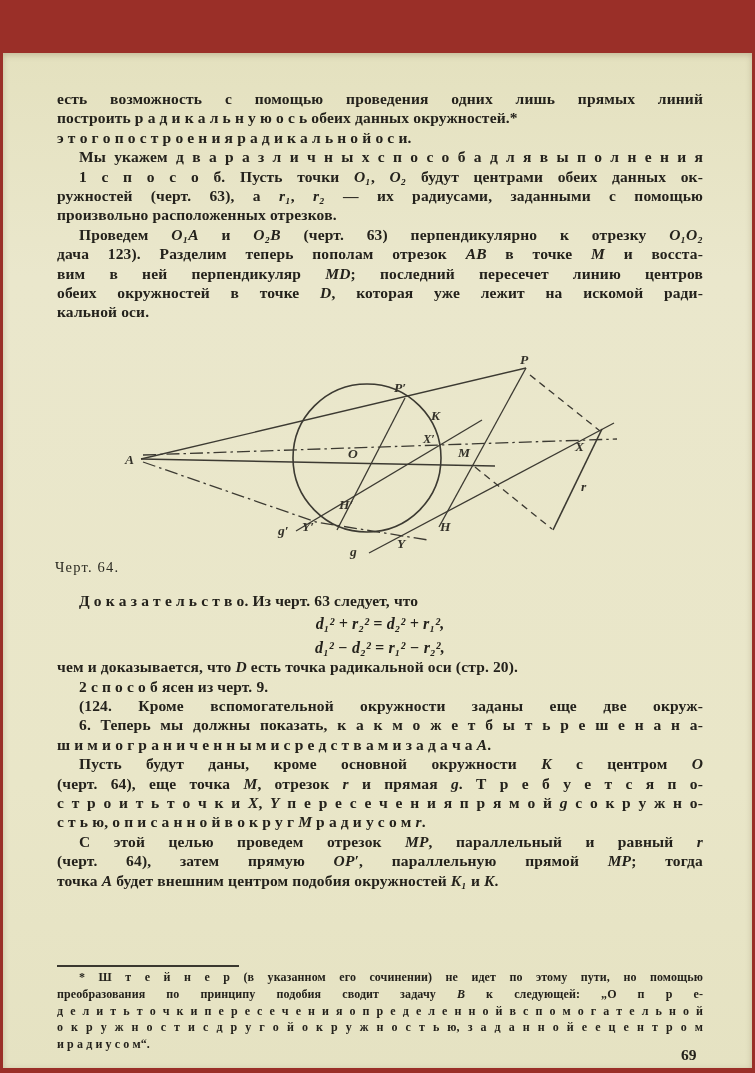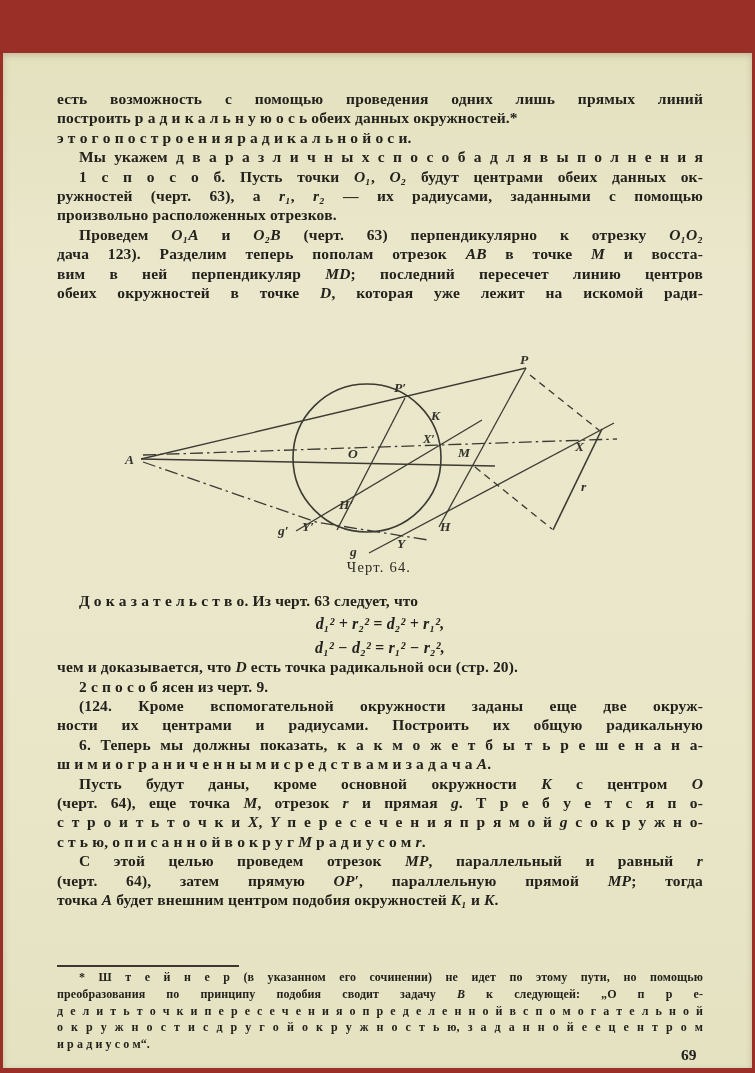--- a/index.html
+++ b/index.html
@@ -15,21 +15,21 @@
   .line.end{text-align-last:left;}
   .line.first{text-indent:22px;}
   .line.formula{text-align-last:center;text-align:center;font-style:italic;
         font-size:16px;margin:4px 0 0 0;}
   .line i{font-style:italic;}
   .fnote .line{font-size:12px;line-height:16.8px;letter-spacing:.1px;}
   .rule{position:absolute;left:54px;top:912px;width:182px;height:2px;background:#3a382f;}
   .pagenum{position:absolute;left:678px;top:993px;font-size:15.5px;font-weight:700;color:#24221c;}
   .fig{position:absolute;left:52px;top:296px;width:648px;height:232px;}
   .fig svg{position:absolute;left:0;top:0;}
-  .fig .cap{position:absolute;left:0;top:210px;width:648px;text-align:center;
+  .fig .cap{position:absolute;left:0;top:210px;width:648px;
         font-size:14.5px;letter-spacing:1.2px;color:#2b2a22;font-weight:400;}
   .fig text{font-style:italic;font-weight:700;font-size:13.5px;fill:#34322a;
         font-family:"Liberation Serif","DejaVu Serif",serif;}
   .fig .sm{font-size:12.5px;}
 </style>
 </head>
 <body>
 
 <div class="page">
 
@@ -38,20 +38,21 @@
       <div class="line end">построить р а д и к а л ь н у ю  о с ь обеих данных окружностей.*</div>
       <div class="line end">э т о г о  п о с т р о е н и я  р а д и к а л ь н о й  о с и.</div>
       <div class="line first">Мы укажем  д в а  р а з л и ч н ы х  с п о с о б а  д л я  в ы п о л н е н и я</div>
       <div class="line first">1 с п о с о б.  Пусть точки <i>O₁</i>, <i>O₂</i> будут центрами обеих данных ок-</div>
       <div class="line">ружностей (черт. 63), а <i>r₁</i>, <i>r₂</i> — их радиусами,  заданными  с  помощью</div>
       <div class="line end">произвольно расположенных отрезков.</div>
       <div class="line first">Проведем <i>O₁A</i> и <i>O₂B</i> (черт. 63)  перпендикулярно  к  отрезку  <i>O₁O₂</i></div>
       <div class="line">дача 123). Разделим теперь пополам отрезок <i>AB</i> в точке <i>M</i> и восста-</div>
       <div class="line">вим в ней перпендикуляр <i>MD</i>; последний пересечет линию центров</div>
       <div class="line">обеих окружностей в точке <i>D</i>, которая уже лежит на  искомой  ради-</div>
+      <div class="line end">кальной оси.</div>
     </div>
 
   <div class="fig">
     <svg width="648" height="210" viewBox="52 296 648 210">
       <g fill="none" stroke="#3c3a32" stroke-width="1.3">
         <circle cx="364" cy="405" r="74" stroke-width="1.6"></circle>
         <path d="M138 406 L523 315"></path>
         <path d="M138 406 L492 413"></path>
         <path d="M523 315 L436 474"></path>
         <path d="M402 345 L334 477"></path>
@@ -82,21 +83,20 @@
     <div class="cap">Черт. 64.</div>
   </div>
 
   <div class="blk" style="top:538px">
       <div class="line first end">Д о к а з а т е л ь с т в о.  Из черт. 63 следует, что</div>
       <div class="line formula">d₁² + r₂² = d₂² + r₁²,</div>
       <div class="line formula">d₁² − d₂² = r₁² − r₂²,</div>
       <div class="line end">чем и доказывается, что <i>D</i> есть точка радикальной оси (стр. 20).</div>
       <div class="line first end">2 с п о с о б  ясен из черт. 9.</div>
       <div class="line first">(124. Кроме вспомогательной окружности заданы еще  две  окруж-</div>
-      <div class="line">ности их центрами и радиусами.  Построить  их  общую  радикальную</div>
       <div class="line first">6. Теперь мы должны показать, к а к  м о ж е т  б ы т ь  р е ш е н а  н а-</div>
       <div class="line end">ш и м и  о г р а н и ч е н н ы м и  с р е д с т в а м и  з а д а ч а  <i>A</i>.</div>
       <div class="line first">Пусть будут даны, кроме основной окружности  <i>K</i>  с  центром  <i>O</i></div>
       <div class="line">(черт. 64), еще точка <i>M</i>, отрезок <i>r</i> и прямая <i>g</i>. Т р е б у е т с я  п о-</div>
       <div class="line">с т р о и т ь  т о ч к и  <i>X</i>, <i>Y</i>  п е р е с е ч е н и я  п р я м о й  <i>g</i>  с  о к р у ж н о-</div>
       <div class="line end">с т ь ю,  о п и с а н н о й  в о к р у г  <i>M</i>  р а д и у с о м  <i>r</i>.</div>
       <div class="line first">С этой целью проведем отрезок <i>MP</i>, параллельный  и  равный  <i>r</i></div>
       <div class="line">(черт. 64), затем прямую <i>OP′</i>, параллельную прямой <i>MP</i>; тогда</div>
       <div class="line end">точка <i>A</i> будет внешним центром подобия окружностей <i>K₁</i> и <i>K</i>.</div>
     </div>

